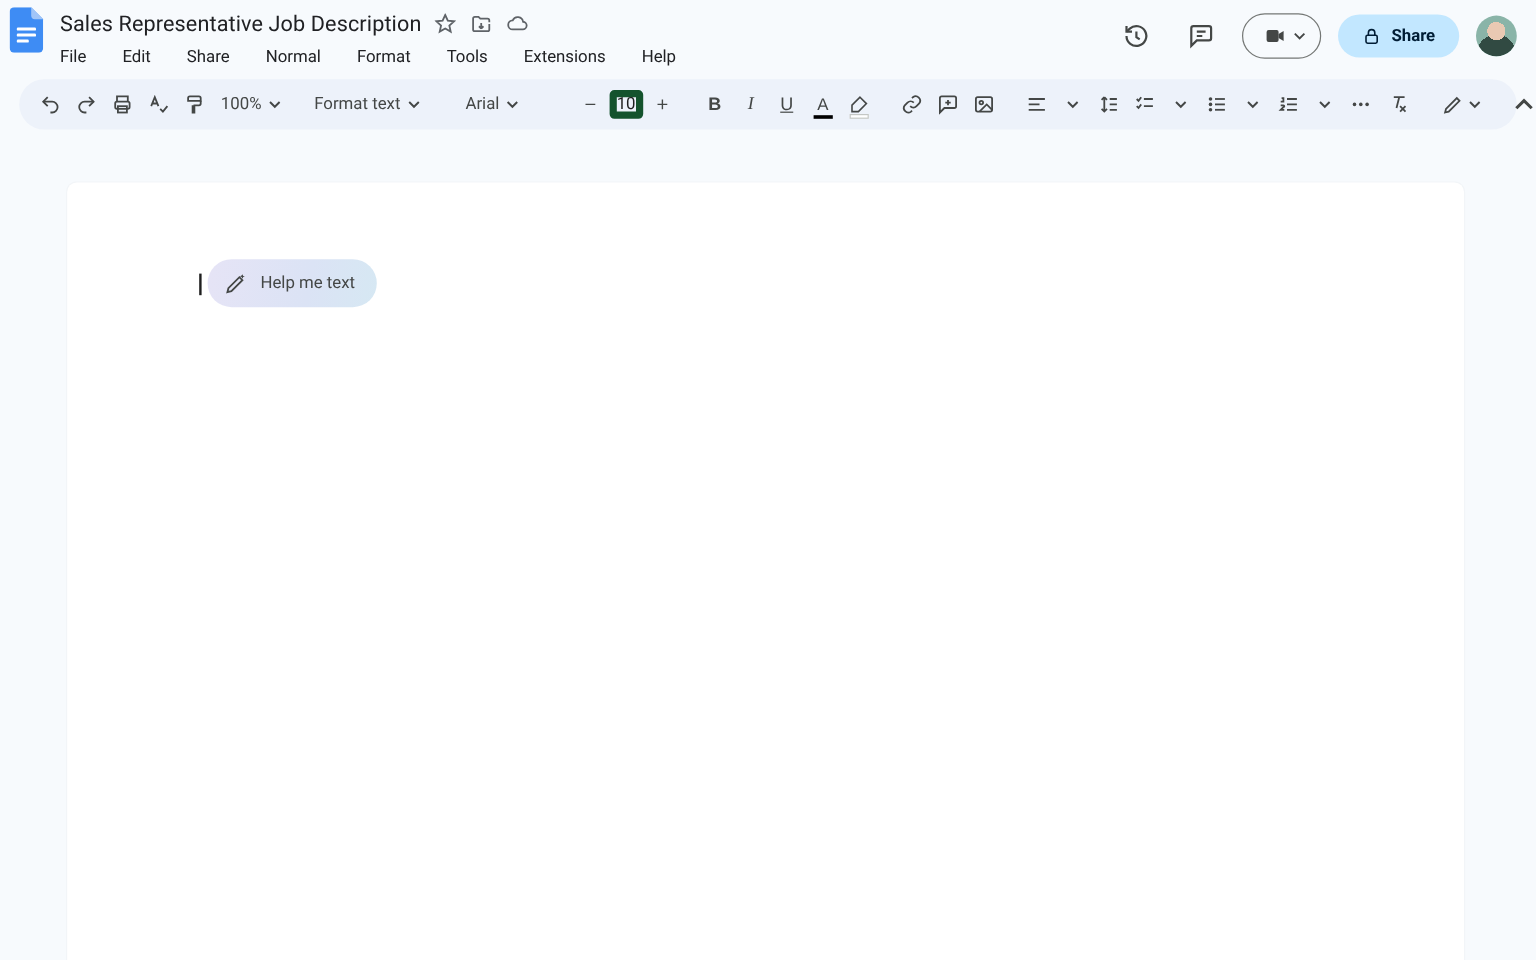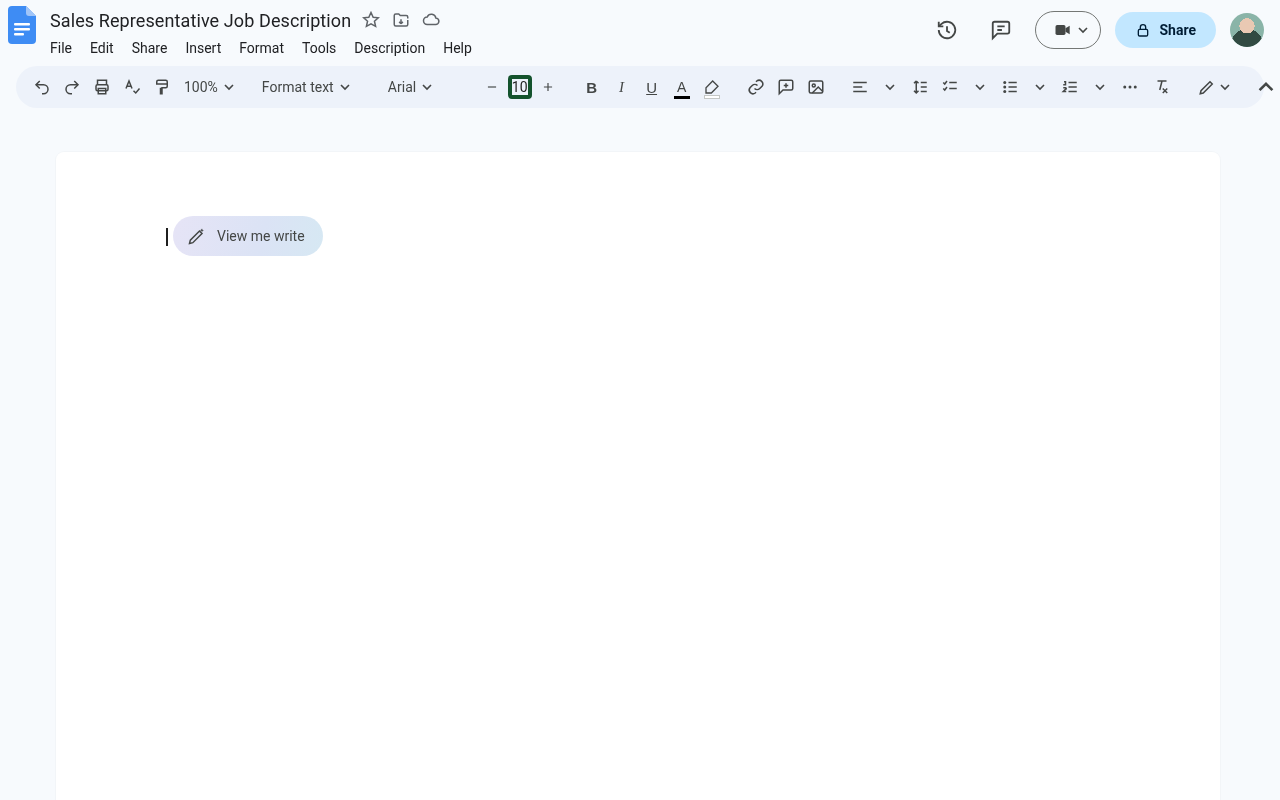--- a/index.html
+++ b/index.html
@@ -5,36 +5,36 @@
   * { box-sizing: border-box; margin: 0; padding: 0; }
   html, body { width: 1280px; height: 800px; overflow: hidden; font-family: "Google Sans", Roboto, Arial, sans-serif; background: #f7fafd; }
 
   
   .appbar { display: flex; align-items: flex-start; padding: 6px 16px 0 4px; height: 62px; background: #f7fafd; }
   .docicon { width: 36px; height: 48px; display: flex; align-items: flex-start; justify-content: center; margin-right: 10px; }
   .titleblock { display: flex; flex-direction: column; flex: 1; }
   .titlerow { display: flex; align-items: center; gap: 10px; height: 28px; }
   .doctitle { font-size: 18px; color: #202124; letter-spacing: .1px; }
   .titleicon { width: 20px; height: 20px; color: #5f6368; display: inline-flex; align-items: center; justify-content: center; }
-  .menubar { display: flex; gap: 2px; height: 28px; align-items: center; margin-left: -8px; }
+  .menubar { display: flex; gap: 14px; height: 28px; align-items: center; margin-left: -8px; }
   .menuitem { font-size: 14px; color: #202124; padding: 4px 8px; border-radius: 4px; cursor: pointer; }
 
   .appbar-right { display: flex; align-items: center; gap: 14px; height: 48px; }
   .iconbtn { width: 40px; height: 40px; border-radius: 50%; display: flex; align-items: center; justify-content: center; color: #444746; cursor: pointer; }
   .meetpill { display: flex; align-items: center; gap: 4px; border: 1px solid #747775; border-radius: 100px; padding: 8px 12px 8px 16px; cursor: pointer; }
   .sharebtn { display: flex; align-items: center; gap: 8px; background: #c2e7ff; color: #001d35; font-size: 14px; font-weight: 700; border-radius: 100px; padding: 10px 20px; cursor: pointer; }
   .avatar { width: 34px; height: 34px; border-radius: 50%; background: #8ab4a8 center/cover no-repeat; position: relative; overflow: hidden; }
   .avatar::after { content: ""; position: absolute; inset: 0; border-radius: 50%; background: radial-gradient(circle at 50% 38%, #e9c9b3 0 28%, transparent 28%), radial-gradient(circle at 50% 95%, #314a42 0 45%, transparent 45%); }
 
   
   .toolbar { margin: 4px 16px 0 16px; height: 42px; background: #edf2fa; border-radius: 100px; display: flex; align-items: center; padding: 0 12px; gap: 2px; }
   .tbtn { min-width: 28px; height: 28px; border-radius: 4px; display: flex; align-items: center; justify-content: center; color: #444746; cursor: pointer; padding: 0 2px; }
   .tsep { width: 1px; height: 22px; background: #c4c7c5; margin: 0 6px; }
   .tdropdown { display: flex; align-items: center; gap: 6px; padding: 0 6px; height: 28px; border-radius: 4px; color: #444746; font-size: 14px; cursor: pointer; }
-  .fontsizebox { width: 30px; height: 24px; border: 4px solid #14532d; border-radius: 4px; display: flex; align-items: center; justify-content: center; font-size: 14px; color: #1f1f1f; }
+  .fontsizebox { width: 30px; height: 24px; border: 6px solid #14532d; border-radius: 4px; display: flex; align-items: center; justify-content: center; font-size: 14px; color: #1f1f1f; }
   .caret { width: 10px; height: 10px; }
   .toolbar-spacer { flex: 1; }
   .textcolor-a { position: relative; }
   .textcolor-a .under { position: absolute; left: 50%; transform: translateX(-50%); bottom: 2px; width: 16px; height: 3px; background: #000; }
   .highlight .under { background: #fff; border: 1px solid #c4c7c5; height: 4px; }
   .editpill { display: flex; align-items: center; gap: 4px; }
 
   
   .stage { position: absolute; top: 118px; left: 0; right: 0; bottom: 0; overflow: hidden; }
   .page { position: absolute; left: 56px; top: 34px; width: 1164px; height: 1500px; background: #fff; border-radius: 8px; box-shadow: 0 0 0 1px rgba(0,0,0,.02); }
@@ -75,24 +75,24 @@
       <span class="titleicon">
         <svg width="20" height="18" viewBox="0 0 24 24" fill="none" stroke="#5f6368" stroke-width="2">
             <path d="M7 18a5 5 0 0 1 0-10 6 6 0 0 1 11.5 1.5A4 4 0 0 1 18 18H7z"></path>
           </svg>
       </span>
     </div>
     <div class="menubar">
       <span class="menuitem">File</span>
       <span class="menuitem">Edit</span>
       <span class="menuitem">Share</span>
-      <span class="menuitem">Insert</span>
+      <span class="menuitem">Normal</span>
       <span class="menuitem">Format</span>
       <span class="menuitem">Tools</span>
-      <span class="menuitem">Description</span>
+      <span class="menuitem">Extensions</span>
       <span class="menuitem">Help</span>
     </div>
   </div>
 
   <div class="appbar-right">
     <div class="iconbtn">
       <svg width="22" height="22" viewBox="0 0 24 24" fill="none" stroke="#444746" stroke-width="2">
           <path d="M3 12a9 9 0 1 0 3-6.7L3 8"></path>
           <path d="M3 3v5h5"></path>
           <path d="M12 8v5l3 2"></path>
@@ -330,16 +330,16 @@
 </div>
 
 <div class="stage">
   <div class="page">
     <div class="cursor"></div>
     <div class="helpwrite">
       <svg viewBox="0 0 24 24" fill="none" stroke="#444746" stroke-width="1.8">
         <path d="M3 21l4-1L18 9l-3-3L4 17l-1 4z"></path>
         <path d="M18 3l.8 1.7L20.5 5l-1.7.8L18 7.5l-.8-1.7L15.5 5l1.7-.8L18 3z" fill="#444746" stroke="none"></path>
       </svg>
-      <span>View me write</span>
+      <span>Help me text</span>
     </div>
   </div>
 </div>
 
 </body></html>

